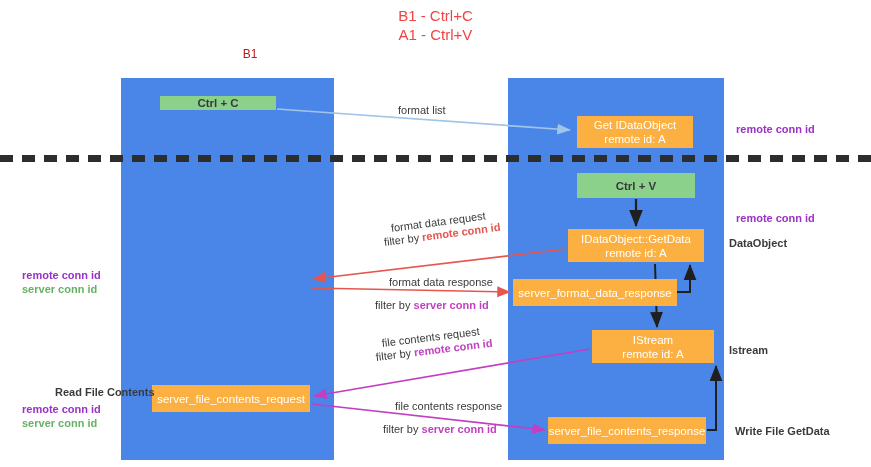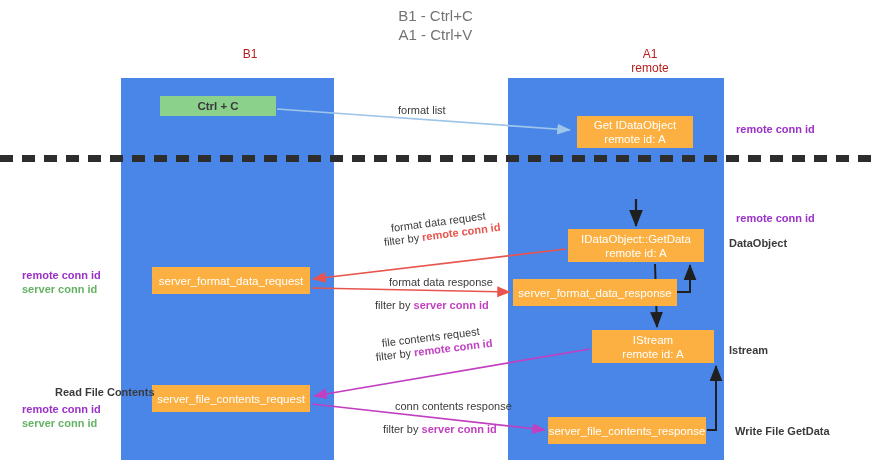--- a/index.html
+++ b/index.html
@@ -3,40 +3,40 @@
 <meta charset="utf-8">
 <style>
   html,body{margin:0;padding:0;background:#ffffff;}
   body{width:871px;height:467px;position:relative;overflow:hidden;
        font-family:"Liberation Sans","DejaVu Sans",sans-serif;color:#333;}
   #stage{position:absolute;left:0;top:0;width:871px;height:467px;}
 
   .abs{position:absolute;}
 
   
-  #title{left:0;top:6px;width:871px;text-align:center;font-size:15px;color:#737373;line-height:19px;}
+  #title{left:0;top:6px;width:871px;text-align:center;font-size:15px;color:#ef4444;line-height:19px;}
 
   
   .colhead{text-align:center;font-size:12px;color:#b91c1c;line-height:14px;}
   #head-b1{left:150px;top:47px;width:200px;}
   #head-a1{left:560px;top:47px;width:180px;}
 
   
   .lane{background:#4a86e8;}
   #lane-b1{left:121px;top:78px;width:213px;height:382px;}
   #lane-a1{left:508px;top:78px;width:216px;height:382px;}
 
   
   .box{box-sizing:border-box;display:flex;flex-direction:column;align-items:center;
        justify-content:center;color:#ffffff;font-size:11.5px;line-height:14px;text-align:center;}
   .box.green{background:#8bd18b;color:#3a3a3a;font-weight:bold;font-size:11.5px;}
   .box.orange{background:#fbb041;}
   .box .l2{font-weight:normal;}
 
-  #b-ctrlc{left:160px;top:96px;width:116px;height:20px;}
+  #b-ctrlc{left:160px;top:96px;width:116px;height:14px;}
   #b-getido{left:577px;top:116px;width:116px;height:32px;}
   #b-ctrlv{left:577px;top:173px;width:118px;height:25px;}
   #b-getdata{left:568px;top:229px;width:136px;height:33px;}
   #b-sfdreq{left:152px;top:267px;width:158px;height:27px;}
   #b-sfdres{left:513px;top:279px;width:164px;height:27px;}
   #b-istream{left:592px;top:330px;width:122px;height:33px;}
   #b-sfcreq{left:152px;top:385px;width:158px;height:27px;}
   #b-sfcres{left:548px;top:417px;width:158px;height:27px;}
 
   
@@ -81,24 +81,20 @@
 <div id="stage">
 
   <div class="abs" id="title">
     <div>B1 - Ctrl+C</div>
     <div>A1 - Ctrl+V</div>
   </div>
 
   <div class="abs colhead" id="head-b1">
     <div>B1</div>
   </div>
-  <div class="abs colhead" id="head-a1">
-    <div>A1</div>
-    <div>remote</div>
-  </div>
 
   <div class="abs lane" id="lane-b1"></div>
   <div class="abs lane" id="lane-a1"></div>
 
   <svg id="wires">
     <defs>
       <marker id="ah-blue" markerWidth="9" markerHeight="9" refX="7.5" refY="3.2" orient="auto">
         <path d="M0,0 L8,3.2 L0,6.4 z" fill="#9fc5e8"></path>
       </marker>
       <marker id="ah-red" markerWidth="9" markerHeight="9" refX="7.5" refY="3.2" orient="auto">
@@ -135,29 +131,29 @@
 
   <div class="abs box green" id="b-ctrlc">
     <span>Ctrl + C</span>
   </div>
 
   <div class="abs box orange" id="b-getido">
     <span>Get IDataObject</span>
     <span class="l2">remote id: A</span>
   </div>
 
+  <div class="abs box green" id="b-ctrlv">
+    <span>Ctrl + V</span>
+  </div>
 
   <div class="abs box orange" id="b-getdata">
     <span>IDataObject::GetData</span>
     <span class="l2">remote id: A</span>
   </div>
 
-  <div class="abs box orange" id="b-sfdreq">
-    <span>server_format_data_request</span>
-  </div>
 
   <div class="abs box orange" id="b-sfdres">
     <span>server_format_data_response</span>
   </div>
 
   <div class="abs box orange" id="b-istream">
     <span>IStream</span>
     <span class="l2">remote id: A</span>
   </div>
 
@@ -179,21 +175,21 @@
   <div class="abs elabel" id="l-fdres">format data response</div>
   <div class="abs elabel" id="l-fdres2">
     <span>filter by </span><b class="magenta">server conn id</b>
   </div>
 
   <div class="abs elabel" id="l-fcreq">file contents request</div>
   <div class="abs elabel" id="l-fcreq2">
     <span>filter by </span><b class="magenta">remote conn id</b>
   </div>
 
-  <div class="abs elabel" id="l-fcres">conn contents response</div>
+  <div class="abs elabel" id="l-fcres">file contents response</div>
   <div class="abs elabel" id="l-fcres2">
     <span>filter by </span><b class="magenta">server conn id</b>
   </div>
 
   <div class="abs side purple" id="s-rcid-1">remote conn id</div>
   <div class="abs side purple" id="s-rcid-2">remote conn id</div>
   <div class="abs side plain" id="s-dataobject">DataObject</div>
   <div class="abs side plain" id="s-istream">Istream</div>
   <div class="abs side plain" id="s-write">Write File GetData</div>
 

